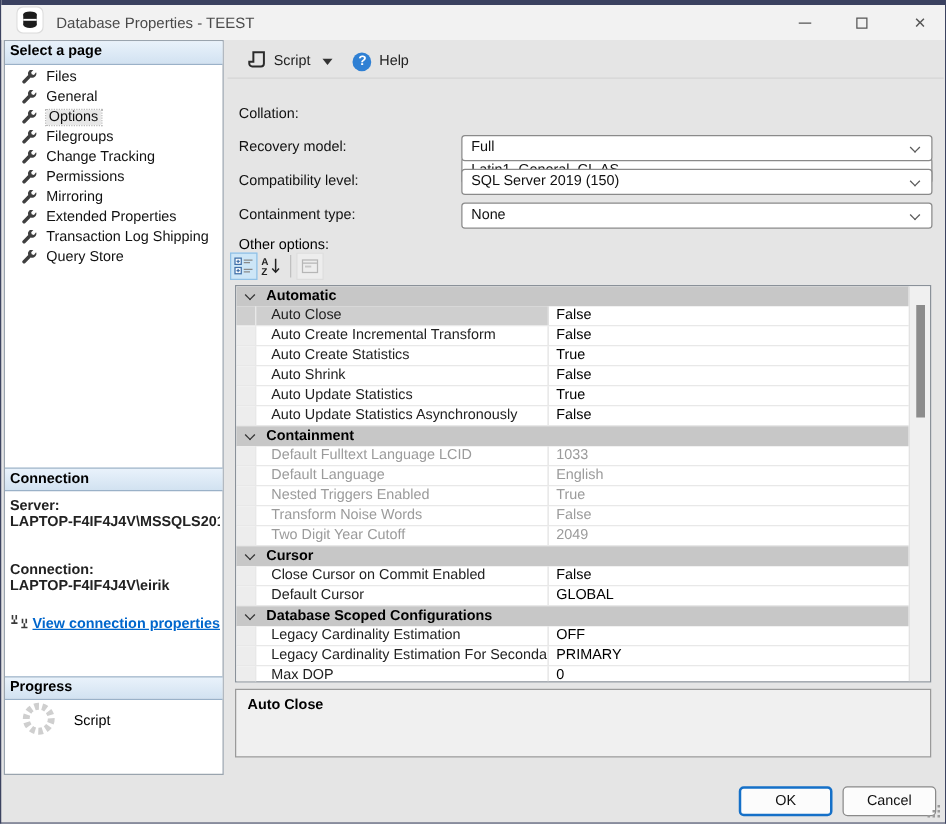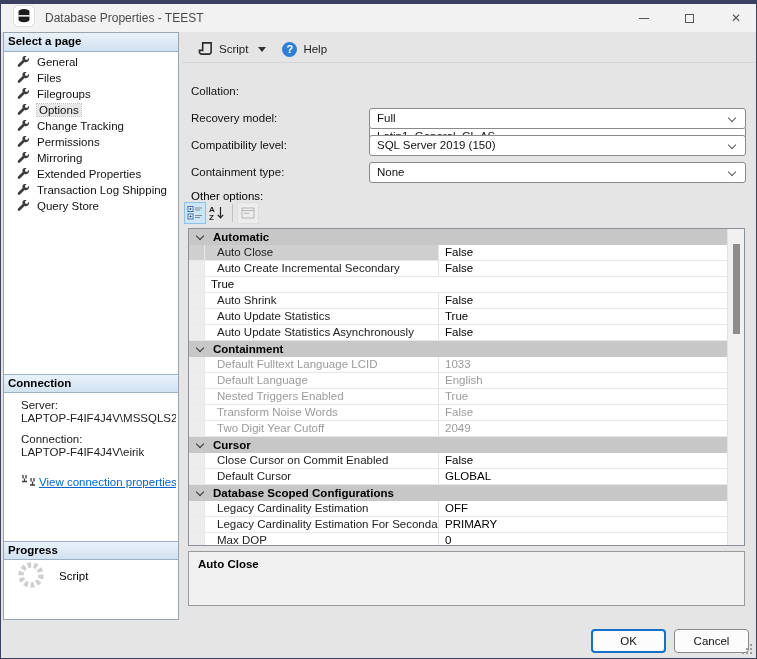--- a/index.html
+++ b/index.html
@@ -21,23 +21,23 @@
   .panel-header { position:absolute; left:0; right:0; height:19px;
                   background:linear-gradient(#e9f2fb,#d2e2f1);
                   border-bottom:1px solid #9ab1c8; font-weight:bold; font-size:11.5px;
                   padding:2px 0 0 4px; color:#000; }
   .ph1 { top:0; } .ph2 { top:341px; border-top:1px solid #9ab1c8; } .ph3 { top:508px; border-top:1px solid #9ab1c8; }
   .page-list { position:absolute; top:21px; left:0; right:0; }
   .page-item { height:16px; display:flex; align-items:center; gap:7px; padding-left:13px;
                font-size:11.5px; color:#111; cursor:default; }
   .page-item svg { flex:none; }
   .pl.selected { background:#e8e8e8; outline:1px dotted #bbb; padding:0 2px; }
-  .conn-content { position:absolute; top:366px; left:17px; right:2px; font-size:11.5px; color:#222; }
+  .conn-content { position:absolute; top:366px; left:4px; right:2px; font-size:11.5px; color:#222;font-weight:bold; }
   .conn-content div { line-height:13px; white-space:nowrap; overflow:hidden; }
-  .sp { margin-top:8px; }
+  .sp { margin-top:25px; }
   .link-row { margin-top:15px; display:flex; align-items:center; gap:2px; }
   .link { color:#0066cc; text-decoration:underline; font-size:11.5px; cursor:pointer; white-space:nowrap; }
   .prog-content { position:absolute; top:527px; left:12px; display:flex; align-items:center; gap:13px; font-size:11.5px; }
   
   .toolbar { position:absolute; left:181px; top:36px; right:1px; height:27px;
              border-bottom:1px solid #d5d5d5; display:flex; align-items:center;
              padding-left:10px; gap:4px; font-size:11.5px; color:#222; }
   .tbtn { display:flex; align-items:center; gap:6px; padding:3px 6px; cursor:default; }
   .dd { width:0; height:0; border-left:4px solid transparent; border-right:4px solid transparent;
         border-top:5px solid #333; margin-left:4px; }
@@ -117,39 +117,39 @@
       <span>✕</span>
     </div>
 
   <div class="left-panel">
     <div class="panel-header ph1">Select a page</div>
     <div class="page-list" id="page-list">
         <div class="page-item">
   <svg width="13" height="13" viewBox="0 0 16 16">
     <path d="M14.6 2.1a4.1 4.1 0 0 1-5.3 5.3L4 12.7a1.7 1.7 0 1 1-2.4-2.4l5.3-5.3a4.1 4.1 0 0 1 5.3-5.3L9.8 2.1l.5 2.2 2.2.5 2.1-2.7z" fill="#3f3f3f"></path>
   </svg>
+<span class="pl">Files</span>
+        </div>
+        <div class="page-item">
+  <svg width="13" height="13" viewBox="0 0 16 16">
+    <path d="M14.6 2.1a4.1 4.1 0 0 1-5.3 5.3L4 12.7a1.7 1.7 0 1 1-2.4-2.4l5.3-5.3a4.1 4.1 0 0 1 5.3-5.3L9.8 2.1l.5 2.2 2.2.5 2.1-2.7z" fill="#3f3f3f"></path>
+  </svg>
 <span class="pl">General</span>
         </div>
         <div class="page-item">
   <svg width="13" height="13" viewBox="0 0 16 16">
     <path d="M14.6 2.1a4.1 4.1 0 0 1-5.3 5.3L4 12.7a1.7 1.7 0 1 1-2.4-2.4l5.3-5.3a4.1 4.1 0 0 1 5.3-5.3L9.8 2.1l.5 2.2 2.2.5 2.1-2.7z" fill="#3f3f3f"></path>
   </svg>
-<span class="pl">Files</span>
+<span class="pl selected">Options</span>
         </div>
         <div class="page-item">
   <svg width="13" height="13" viewBox="0 0 16 16">
     <path d="M14.6 2.1a4.1 4.1 0 0 1-5.3 5.3L4 12.7a1.7 1.7 0 1 1-2.4-2.4l5.3-5.3a4.1 4.1 0 0 1 5.3-5.3L9.8 2.1l.5 2.2 2.2.5 2.1-2.7z" fill="#3f3f3f"></path>
   </svg>
 <span class="pl">Filegroups</span>
-        </div>
-        <div class="page-item">
-  <svg width="13" height="13" viewBox="0 0 16 16">
-    <path d="M14.6 2.1a4.1 4.1 0 0 1-5.3 5.3L4 12.7a1.7 1.7 0 1 1-2.4-2.4l5.3-5.3a4.1 4.1 0 0 1 5.3-5.3L9.8 2.1l.5 2.2 2.2.5 2.1-2.7z" fill="#3f3f3f"></path>
-  </svg>
-<span class="pl selected">Options</span>
         </div>
         <div class="page-item">
   <svg width="13" height="13" viewBox="0 0 16 16">
     <path d="M14.6 2.1a4.1 4.1 0 0 1-5.3 5.3L4 12.7a1.7 1.7 0 1 1-2.4-2.4l5.3-5.3a4.1 4.1 0 0 1 5.3-5.3L9.8 2.1l.5 2.2 2.2.5 2.1-2.7z" fill="#3f3f3f"></path>
   </svg>
 <span class="pl">Change Tracking</span>
         </div>
         <div class="page-item">
   <svg width="13" height="13" viewBox="0 0 16 16">
     <path d="M14.6 2.1a4.1 4.1 0 0 1-5.3 5.3L4 12.7a1.7 1.7 0 1 1-2.4-2.4l5.3-5.3a4.1 4.1 0 0 1 5.3-5.3L9.8 2.1l.5 2.2 2.2.5 2.1-2.7z" fill="#3f3f3f"></path>
@@ -273,25 +273,26 @@
           <span class="cat-chv"></span>
           <span>Automatic</span>
         </div>
         <div class="pg-row sel">
           <span class="strip"></span>
           <span class="pg-name">Auto Close</span>
           <span class="pg-val">False</span>
         </div>
         <div class="pg-row">
           <span class="strip"></span>
-          <span class="pg-name">Auto Create Incremental Secondary</span>
-          <span class="pg-val">False</span>
-        </div>
-        <div class="pg-row">
-          <span class="strip"></span>
+          <span class="pg-name">Auto Create Incremental Transform</span>
+          <span class="pg-val">False</span>
+        </div>
+        <div class="pg-row">
+          <span class="strip"></span>
+          <span class="pg-name">Auto Create Statistics</span>
           <span class="pg-val">True</span>
         </div>
         <div class="pg-row">
           <span class="strip"></span>
           <span class="pg-name">Auto Shrink</span>
           <span class="pg-val">False</span>
         </div>
         <div class="pg-row">
           <span class="strip"></span>
           <span class="pg-name">Auto Update Statistics</span>

